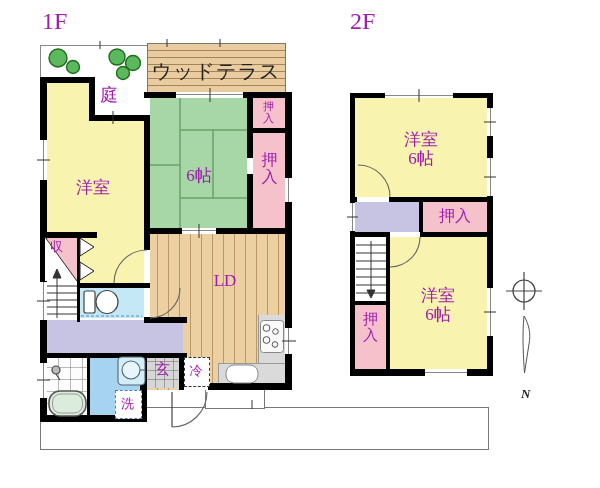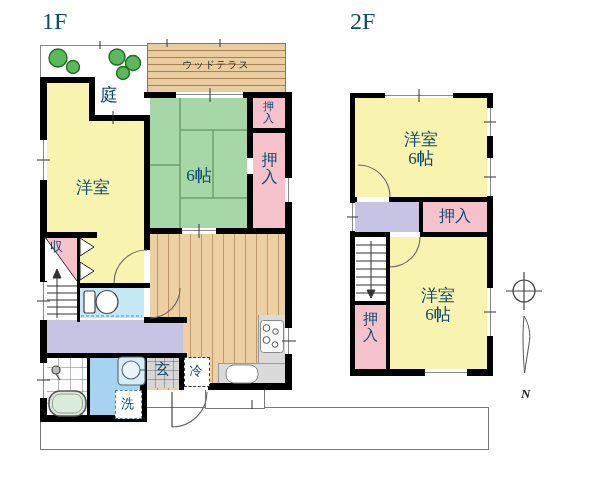--- a/index.html
+++ b/index.html
@@ -3,21 +3,21 @@
 <meta charset="utf-8">
 <style>
   html,body{margin:0;padding:0;background:#fff;}
   #plan{position:relative;width:600px;height:488px;background:#fff;overflow:hidden;
         font-family:"Liberation Serif","DejaVu Serif",serif;}
   .abs{position:absolute;}
   .wall{position:absolute;background:#000;}
   .gap{position:absolute;background:#fff;}
   .gline{position:absolute;background:#888;}
   .room{position:absolute;}
-  .lbl{position:absolute;color:#0c4a6e;text-align:center;white-space:pre-line;}
+  .lbl{position:absolute;color:#a21caf;text-align:center;white-space:pre-line;}
   .vlbl{line-height:1.05;word-break:break-all;}
   .overlay{position:absolute;left:0;top:0;pointer-events:none;}
   
   .terrace{background-color:#e9cda0;
     background-image:repeating-linear-gradient(180deg,rgba(130,92,45,0) 0 6px,rgba(130,92,45,.65) 6px 7px);
     border:1px solid #777;}
   .woodfloor{background-color:#ecd0a2;
     background-image:repeating-linear-gradient(90deg,rgba(150,105,60,0) 0 10px,rgba(150,105,60,.55) 10px 11px);}
   .tilegray{background-color:#d6d6d6;
     background-image:repeating-linear-gradient(0deg,rgba(90,90,90,0) 0 8px,rgba(90,90,90,.45) 8px 9px),
@@ -229,26 +229,27 @@
       <line x1="484" y1="312" x2="496" y2="312"></line>
       <line x1="347" y1="217" x2="358" y2="217"></line>
       <line x1="252" y1="400" x2="252" y2="409"></line>
     </g>
   </svg>
 
   <div class="lbl" style="left:42px;top:8px;font-size:24px;">1F</div>
   <div class="lbl" style="left:350px;top:8px;font-size:24px;">2F</div>
 
   <div class="lbl" style="left:100px;top:83px;font-size:18px;">庭</div>
-  <div class="lbl" style="left:150px;top:58px;width:132px;font-size:10px;letter-spacing:1px;color:#222;">ウッドテラス</div>
+  <div class="lbl" style="left:150px;top:58px;width:132px;font-size:20px;letter-spacing:1px;color:#222;">ウッドテラス</div>
   <div class="lbl" style="left:55px;top:176px;width:76px;font-size:17px;">洋室</div>
   <div class="lbl" style="left:169px;top:164px;width:60px;font-size:17px;">6帖</div>
   <div class="lbl vlbl" style="left:262px;top:101px;width:13px;font-size:11px;">押入</div>
   <div class="lbl vlbl" style="left:261px;top:152px;width:17px;font-size:16px;">押入</div>
   <div class="lbl" style="left:50px;top:238px;font-size:13px;">収</div>
+  <div class="lbl" style="left:195px;top:271px;width:60px;font-size:17px;">LD</div>
   <div class="lbl" style="left:155px;top:360px;font-size:15px;">玄</div>
   <div class="lbl" style="left:184px;top:362px;width:24px;font-size:13px;">冷</div>
   <div class="lbl" style="left:115px;top:395px;width:25px;font-size:13px;">洗</div>
 
   <div class="lbl" style="left:390px;top:128px;width:62px;font-size:17px;">洋室</div>
   <div class="lbl" style="left:390px;top:147px;width:62px;font-size:17px;">6帖</div>
   <div class="lbl" style="left:425px;top:206px;width:60px;font-size:16px;">押入</div>
   <div class="lbl" style="left:407px;top:284px;width:62px;font-size:17px;">洋室</div>
   <div class="lbl" style="left:407px;top:303px;width:62px;font-size:17px;">6帖</div>
   <div class="lbl vlbl" style="left:362px;top:312px;width:17px;font-size:15px;">押入</div>

